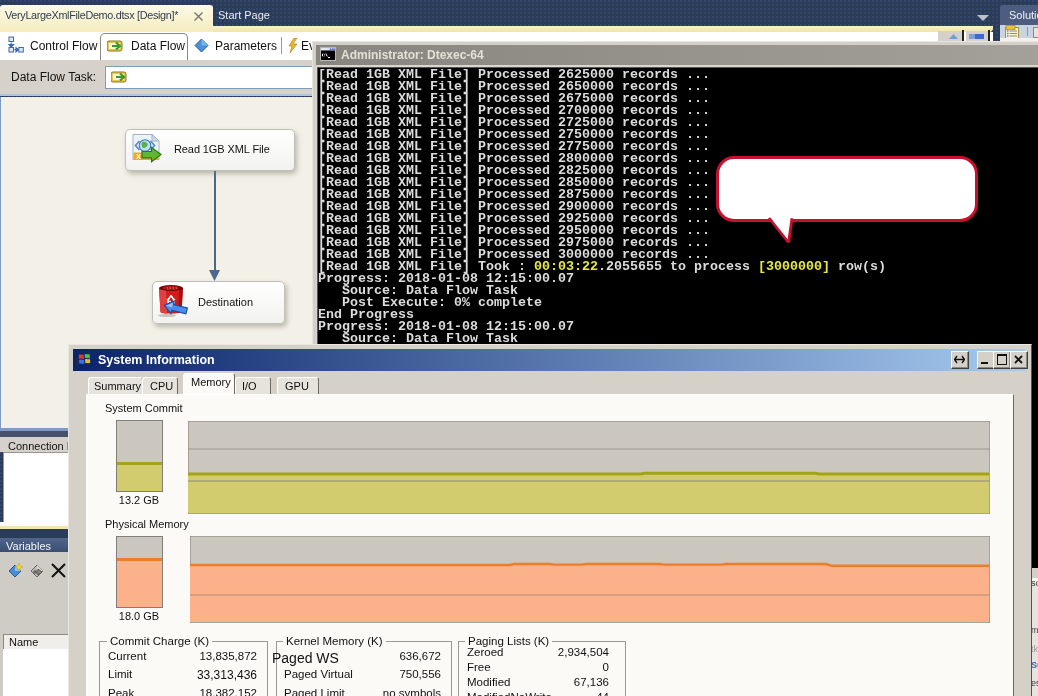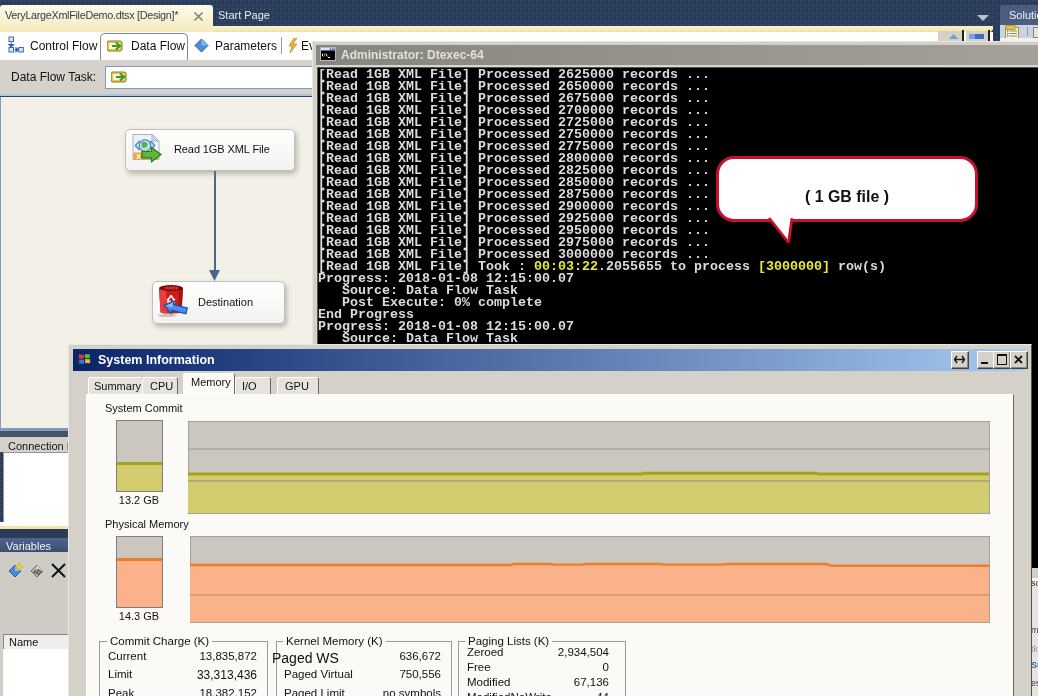--- a/index.html
+++ b/index.html
@@ -200,21 +200,20 @@
 End Progress
 Progress: 2018-01-08 12:15:00.07
    Source: Data Flow Task</div>
 
 <div class="a" style="left:716px;top:156px;width:256px;height:60px;background:#fff;border:3px solid #c8102e;border-radius:18px;"></div>
 <svg class="a" style="left:763px;top:217px" width="36" height="30">
  <path d="M6 0.5 L29 0.5 L25.5 25.5 Z" fill="#ffffff"></path>
  <path d="M6 1 L25.5 25.5" stroke="#c8102e" stroke-width="2.8" fill="none"></path>
  <path d="M29 1.2 L25.6 25.5" stroke="#c8102e" stroke-width="2.8" fill="none"></path>
 </svg>
-<div class="t" style="left:716px;top:188px;width:262px;text-align:center;font-size:15.9px;font-weight:bold;color:#111;">( 1 GB file )</div>
 
 <div class="a" id="sysinfo" style="left:68px;top:344px;width:962px;height:352px;background:#d5d1c9;border:1px solid;border-color:#e9e7e2 #55534e #55534e #e9e7e2;border-bottom:none;">
 
   <div class="a" style="left:4px;top:4px;width:952px;height:22px;background:linear-gradient(to right,#0a246a,#a6caf0);"></div>
   <svg class="a" style="left:7px;top:6px" width="16" height="16" viewBox="0 0 16 16">
     <path d="M0 8 L3 7 M0 11 L3 10 M0 14 L3 12.5" stroke="#333" stroke-width=".9"></path>
     <g transform="rotate(-4 8 8)">
     <path d="M3 3.5 C5 2.5 6 4 8 3.5 L8 7.5 C6 8 5 6.5 3 7.5 Z" fill="#e03a2a"></path>
     <path d="M9 3.3 C11 2.5 12 4 14 3.3 L14 7.3 C12 8 11 6.5 9 7.3 Z" fill="#58b848"></path>
     <path d="M3 8.5 C5 7.5 6 9 8 8.5 L8 12.5 C6 13 5 11.5 3 12.5 Z" fill="#3a78d8"></path>
@@ -268,21 +267,21 @@
   <polyline points="0,53 453,53 456,52.2 628,52.2 631,53 801,53" stroke="#a3a318" stroke-width="3" fill="none"></polyline>
   <line x1="0" y1="28" x2="802" y2="28" stroke="#9b978f"></line>
   <line x1="0" y1="60" x2="802" y2="60" stroke="#8d8a82"></line>
 </svg>
 <div class="t" style="left:105px;top:518px;font-size:11px;color:#111;">Physical Memory</div>
 
 <div class="a" style="left:116px;top:536px;width:45px;height:70px;border:1px solid #807e78;background:#cbc7bf;">
   <div class="a" style="left:0;top:21px;width:45px;height:3px;background:#ee7d2a;"></div>
   <div class="a" style="left:0;top:24px;width:45px;height:46px;background:#fbb28a;"></div>
 </div>
-<div class="t" style="left:116px;top:610px;width:46px;text-align:center;font-size:11px;color:#111;">14.3 GB</div>
+<div class="t" style="left:116px;top:610px;width:46px;text-align:center;font-size:11px;color:#111;">18.0 GB</div>
 
 <svg class="a" style="left:190px;top:536px" width="800" height="87">
   <rect x="0" y="0" width="800" height="87" fill="#cbc7bf" stroke="#807e78"></rect>
   <polygon points="0,29 320,29 324,28 360,28 364,28.6 392,28.6 396,28 470,28 474,28.6 532,28.6 536,28 636,28 642,29.8 799,29.8 799,86 0,86" fill="#fbb28a"></polygon>
   <polyline points="0,29 320,29 324,28 360,28 364,28.6 392,28.6 396,28 470,28 474,28.6 532,28.6 536,28 636,28 642,29.8 799,29.8" stroke="#ee7d2a" stroke-width="2.4" fill="none"></polyline>
   <line x1="0" y1="59" x2="800" y2="59" stroke="#b08a70"></line>
 </svg>
 
 <div class="a" style="left:99px;top:641px;width:167px;height:55px;border:1px solid #9a9a94;border-bottom:none;"></div>
 <div class="t" style="left:107px;top:635px;font-size:11.5px;color:#111;background:#fbfaf6;padding:0 3px;">Commit Charge (K)</div>

